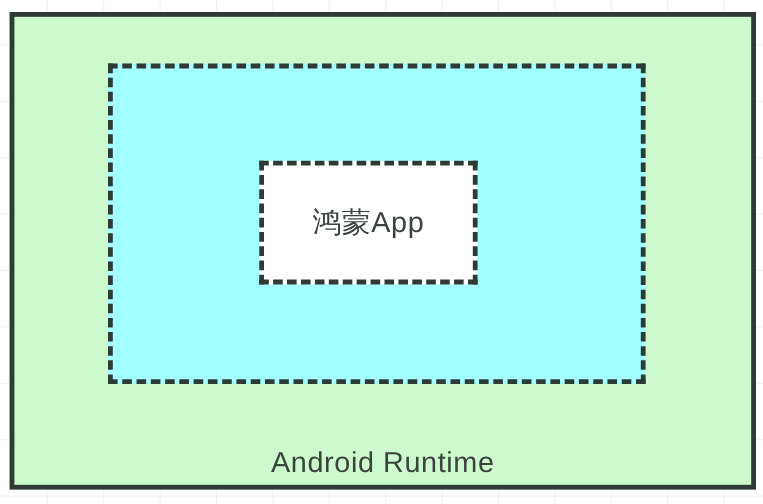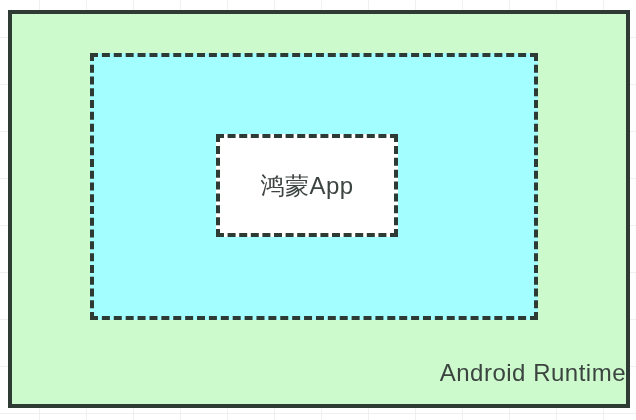--- a/index.html
+++ b/index.html
@@ -61,22 +61,22 @@
     position: absolute;
     left: 0;
     right: 0;
     bottom: 21px;
     text-align: center;
   }
   .outer-label {
     position: absolute;
     left: 0;
     right: 0;
-    bottom: 17px;
-    text-align: right;
+    bottom: 4px;
+    text-align: center;
   }
 </style>
 </head>
 <body>
 
 <div class="canvas">
   <div class="box outer-box">
     <div class="box middle-box">
       <div class="box inner-box">
         <span class="label">鸿蒙App</span>

